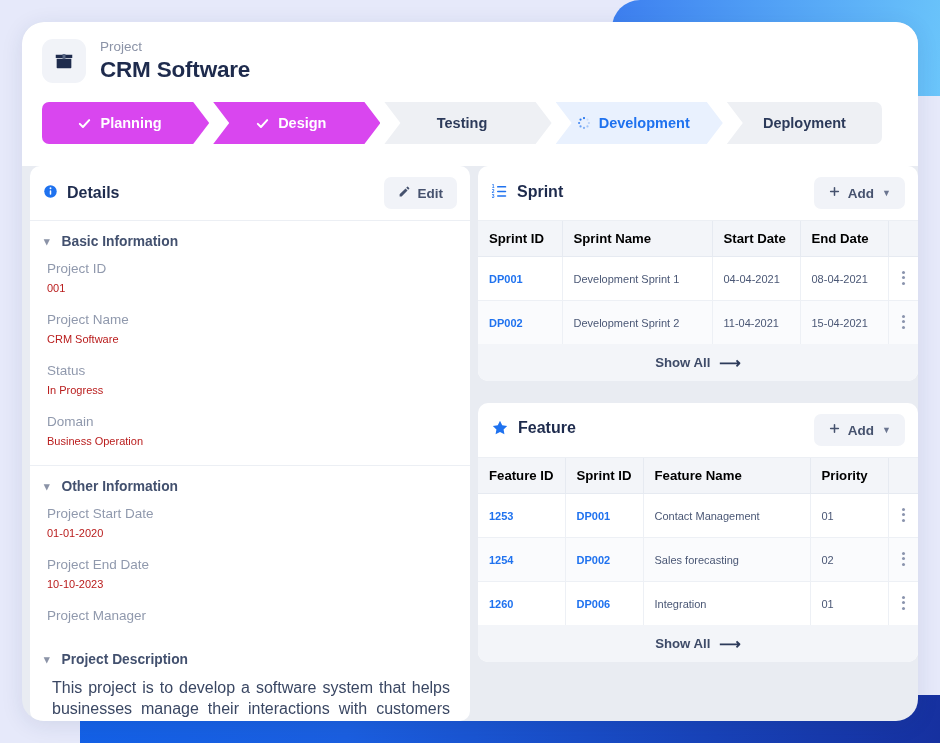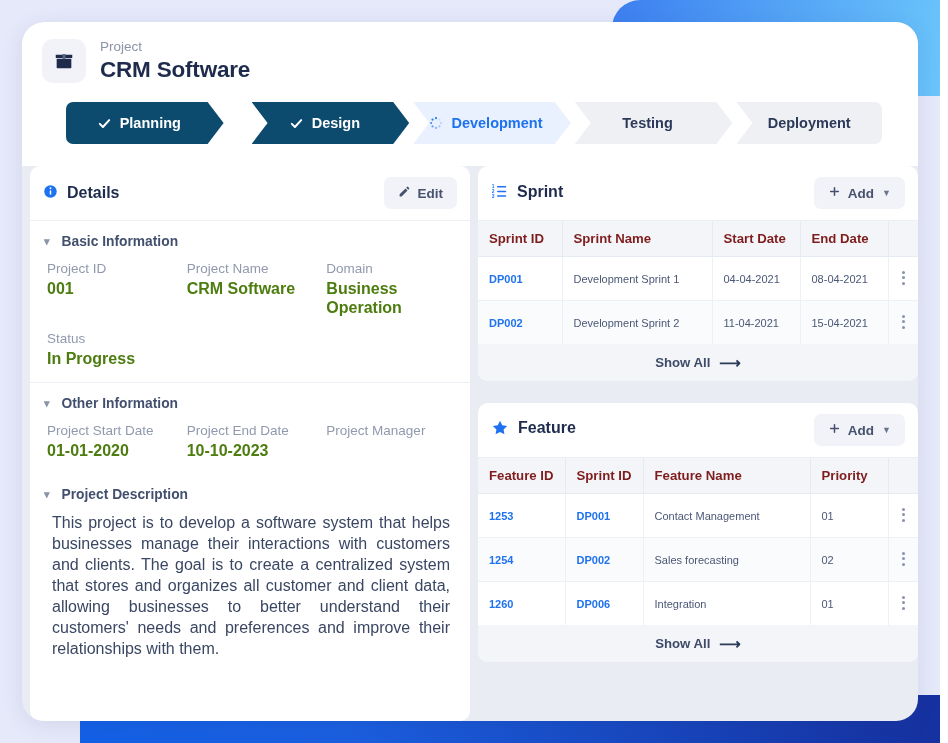--- a/index.html
+++ b/index.html
@@ -93,21 +93,21 @@
     clip-path: polygon(0 0, calc(100% - 16px) 0, 100% 50%, calc(100% - 16px) 100%, 0 100%);
     border-top-left-radius: 7px; border-bottom-left-radius: 7px;
   }
   .step:last-child {
     margin-right: 16px;
     -webkit-clip-path: polygon(0 0, 100% 0, 100% 100%, 0 100%, 16px 50%);
     clip-path: polygon(0 0, 100% 0, 100% 100%, 0 100%, 16px 50%);
     border-top-right-radius: 7px; border-bottom-right-radius: 7px;
     padding-right: 0;
   }
-  .step.done { background: #0c4a6e; color: #ffffff; margin-left: 24px; }
+  .step.done { background: #d946ef; color: #ffffff; }
   .step.current { background: #e9f1fe; color: #1f72ef; }
   .step.todo { background: #eef0f4; color: #2c3a5a; }
   .step-ic { display: inline-flex; align-items: center; }
 
   
   .body-wrap { display: flex; gap: 8px; padding: 0 0 0 0; height: 555px; }
   .col-left  { width: 440px; margin-left: 8px; }
   .col-right { width: 440px; display: flex; flex-direction: column; gap: 22px; }
 
   .panel {
@@ -139,37 +139,37 @@
     padding: 13px 14px 14px 14px;
     border-bottom: 1px solid #eceff4;
   }
   .section:last-child { border-bottom: none; }
   .section-head {
     display: flex; align-items: center; gap: 12px;
     font-size: 13.8px; font-weight: bold; color: #42506e;
     margin-bottom: 10px;
   }
   .chev { color: #8b93a7; font-size: 11px; line-height: 11px; }
-  .kv-grid { display: grid; grid-template-columns: 1fr 1fr 1fr; row-gap: 12px; column-gap: 10px; padding-left: 3px; }
+  .kv-grid { display: grid; grid-template-columns: 1fr; row-gap: 12px; column-gap: 10px; padding-left: 3px; }
   .kv-key { font-size: 13.5px; color: #9099ad; line-height: 19px; }
-  .kv-val { font-size: 16px; color: #4d7c0f; font-weight: bold; line-height: 19px; margin-top: 1px; }
+  .kv-val { font-size: 11px; color: #b91c1c; font-weight: normal; line-height: 19px; margin-top: 1px; }
   .desc {
     font-size: 16px;
     color: #3a4763;
     line-height: 21px;
     text-align: justify;
     padding: 0 6px 0 8px;
   }
 
   
   table { width: 100%; border-collapse: collapse; }
   thead th {
     background: #f3f5f9;
     font-size: 13.2px;
-    color: #7f1d1d;
+    color: #000000;
     font-weight: bold;
     text-align: left;
     padding: 10px 11px;
     border-right: 1px solid #e6eaf1;
     border-bottom: 1px solid #e6eaf1;
     white-space: nowrap;
   }
   thead th:last-child { border-right: none; }
   tbody td {
     font-size: 11px;
@@ -243,40 +243,40 @@
             </span>
             <span>Planning</span>
           </div>
           <div class="step done">
             <span class="step-ic">
               <svg width="15" height="15" viewBox="0 0 24 24" fill="none" stroke="#ffffff" stroke-width="3.2" stroke-linecap="round" stroke-linejoin="round">
                 <path d="M4.5 12.6l5 5 10-11"></path>
               </svg>
             </span>
             <span>Design</span>
+          </div>
+          <div class="step todo">
+            <span>Testing</span>
           </div>
           <div class="step current">
             <span class="step-ic">
               <svg width="14" height="14" viewBox="0 0 24 24" fill="#1f72ef">
                 <circle cx="20.40" cy="12.00" r="1.9" opacity="0.25"></circle>
                 <circle cx="17.94" cy="17.94" r="1.9" opacity="0.35"></circle>
                 <circle cx="12.00" cy="20.40" r="1.9" opacity="0.5"></circle>
                 <circle cx="6.06" cy="17.94" r="1.9" opacity="0.65"></circle>
                 <circle cx="3.60" cy="12.00" r="1.9" opacity="0.8"></circle>
                 <circle cx="6.06" cy="6.06" r="1.9" opacity="0.95"></circle>
                 <circle cx="12.00" cy="3.60" r="1.9" opacity="1"></circle>
                 <circle cx="17.94" cy="6.06" r="1.9" opacity="0.15"></circle>
               </svg>
             </span>
             <span>Development</span>
           </div>
           <div class="step todo">
-            <span>Testing</span>
-          </div>
-          <div class="step todo">
             <span>Deployment</span>
           </div>
         </div>
     </div>
 
     <div class="body-wrap">
 
       <div class="col-left">
         <div class="panel detail-panel">
 
@@ -310,26 +310,26 @@
                 <div class="kv-grid">
                   <div>
                     <div class="kv-key">Project ID</div>
                     <div class="kv-val">001</div>
                   </div>
                   <div>
                     <div class="kv-key">Project Name</div>
                     <div class="kv-val">CRM Software</div>
                   </div>
                   <div>
+                    <div class="kv-key">Status</div>
+                    <div class="kv-val">In Progress</div>
+                  </div>
+                  <div>
                     <div class="kv-key">Domain</div>
                     <div class="kv-val">Business Operation</div>
-                  </div>
-                  <div>
-                    <div class="kv-key">Status</div>
-                    <div class="kv-val">In Progress</div>
                   </div>
                 </div>
               </div>
               <div class="section">
                 <div class="section-head">
                   <span class="chev">▾</span>
                   <span>Other Information</span>
                 </div>
                 <div class="kv-grid">
                   <div>

